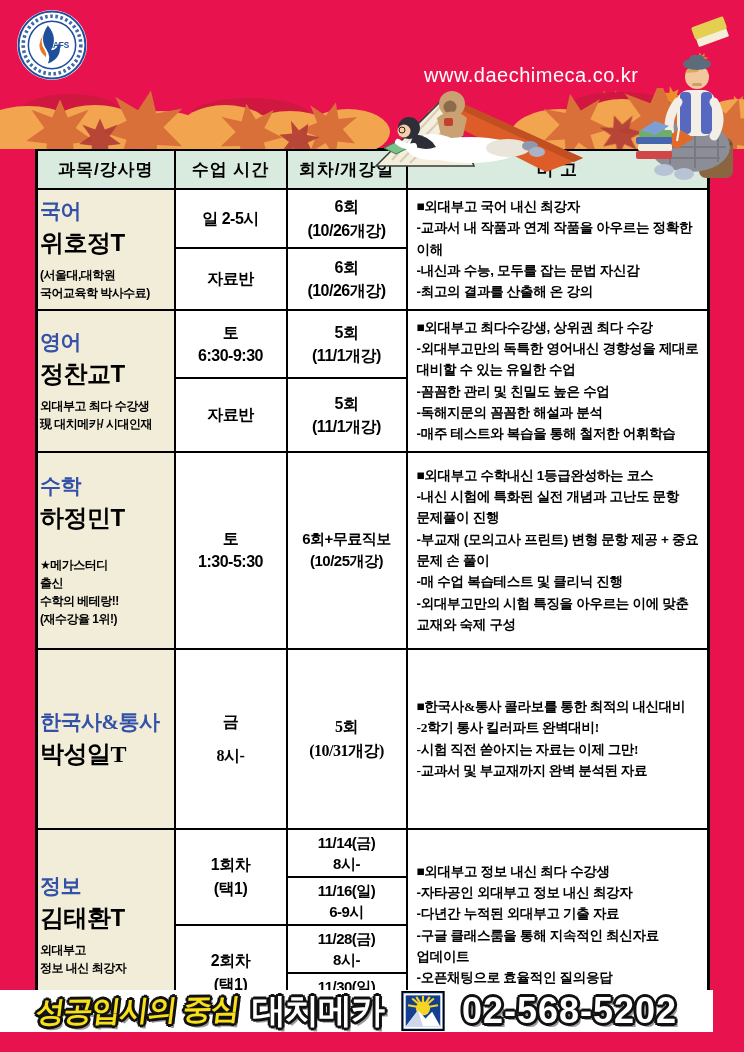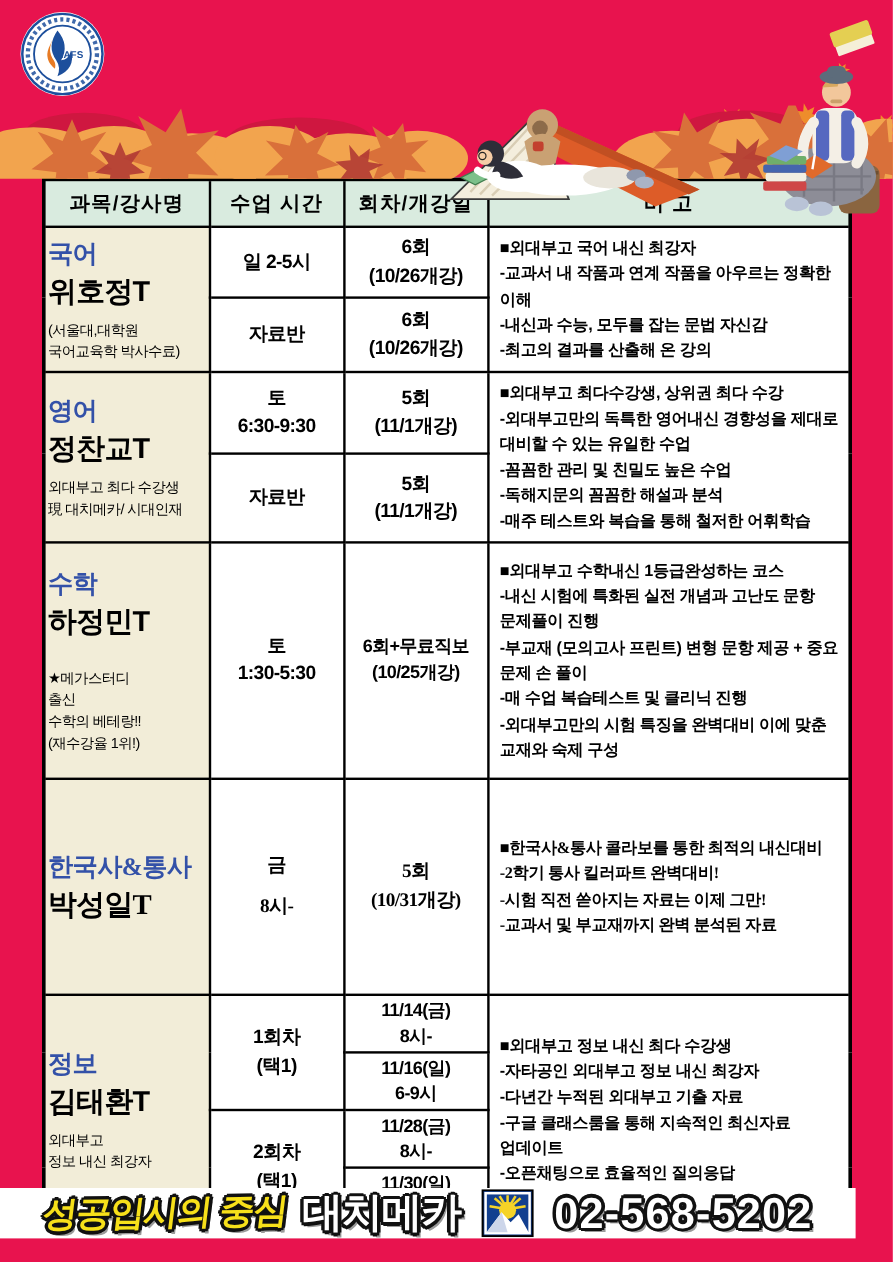--- a/index.html
+++ b/index.html
@@ -39,21 +39,21 @@
   }
   tr.hrow{height:37px;}
   tr.r1a{height:56px;} tr.r1b{height:58px;}
   tr.r2a{height:64px;padding-left:32px;} tr.r2b{height:68px;}
   tr.r3{height:197px;} tr.r4{height:180px;font-family:Liberation Serif, serif;}
   tr.r5{height:45px;}
 
   td.subj{background:#f2edd8;text-align:left;vertical-align:middle;}
   .sname{font-size:21px;font-weight:800;color:#3351a8;letter-spacing:-.5px;}
   .tname{font-size:24px;font-weight:900;color:#000;margin-top:2px;letter-spacing:-.5px;}
-  .snote{font-size:12px;font-weight:400;color:#000;margin-top:7px;line-height:1.5;letter-spacing:-.5px;}
+  .snote{font-size:12px;font-weight:700;color:#000;margin-top:7px;line-height:1.5;letter-spacing:-.5px;}
   .snote:empty{display:none;}
 
   td.mid{
     text-align:center;vertical-align:middle;background:#fff;
     font-size:16px;font-weight:800;color:#000;line-height:1.45;letter-spacing:-.5px;
   }
   td.mid.small{font-size:15px;line-height:1.4;}
   td.mid.gap div{margin:10px 0;}
 
   td.remark{
@@ -87,20 +87,21 @@
       <circle cx="35" cy="35" r="34" fill="#fff"></circle>
       <circle cx="35" cy="35" r="32.5" fill="none" stroke="#1d4f9c" stroke-width="2"></circle>
       <circle cx="35" cy="35" r="28" fill="none" stroke="#1d4f9c" stroke-width="3.5" stroke-dasharray="2.5 2.5" opacity=".85"></circle>
       <circle cx="35" cy="35" r="23" fill="none" stroke="#1d4f9c" stroke-width="1.5"></circle>
       <path d="M31 16 q-9 13 -1 24 q4 6 1 13 q15 -6 11 -21 q-2 8 -8 8 q7 -12 -3 -24 z" fill="#1d4f9c"></path>
       <path d="M28 22 q-6 10 0 18 q2 3 1 7 q-9 -7 -5 -17 q2 -5 4 -8 z" fill="#e77b25"></path>
       <text x="41" y="38" font-size="8" font-weight="bold" fill="#1d4f9c" text-anchor="middle" font-family="Liberation Sans, sans-serif">HAFS</text>
     </svg>
   </div>
 
+  <div class="site-url">www.daechimeca.co.kr</div>
 
   <table class="tt">
     <colgroup>
         <col style="width:138px">
         <col style="width:112px">
         <col style="width:120px">
         <col>
       </colgroup>
     <tbody>
         <tr class="hrow">
@@ -195,21 +196,21 @@
           </td>
       <td class="mid" style="font-size:15px">
             <div>6회+무료직보</div>
             <div>(10/25개강)</div>
           </td>
       <td class="remark">
             <div>■외대부고 수학내신 1등급완성하는 코스</div>
             <div>-내신 시험에 특화된 실전 개념과 고난도 문항 문제풀이 진행</div>
             <div>-부교재 (모의고사 프린트) 변형 문항 제공 + 중요 문제 손 풀이</div>
             <div>-매 수업 복습테스트 및 클리닉 진행</div>
-            <div>-외대부고만의 시험 특징을 완벽대비 이에 맞춘 교재와 숙제 구성</div>
+            <div>-외대부고만의 시험 특징을 아우르는 이에 맞춘 교재와 숙제 구성</div>
           </td>
     </tr>
 
     <tr class="r4">
       <td class="subj">
         <div class="sname">한국사&amp;통사</div>
         <div class="tname">박성일T</div>
       </td>
       <td class="mid gap">
             <div>금</div>

